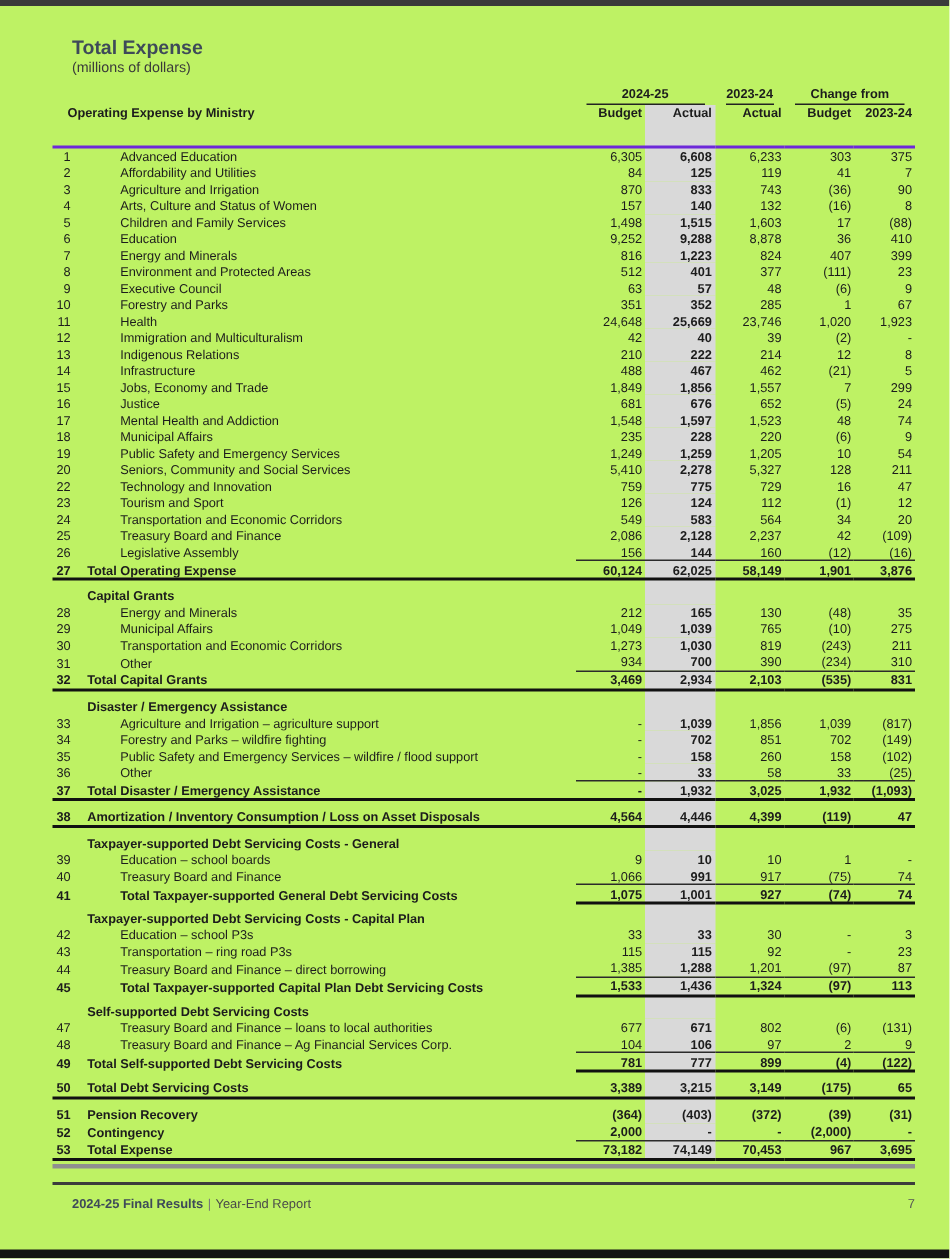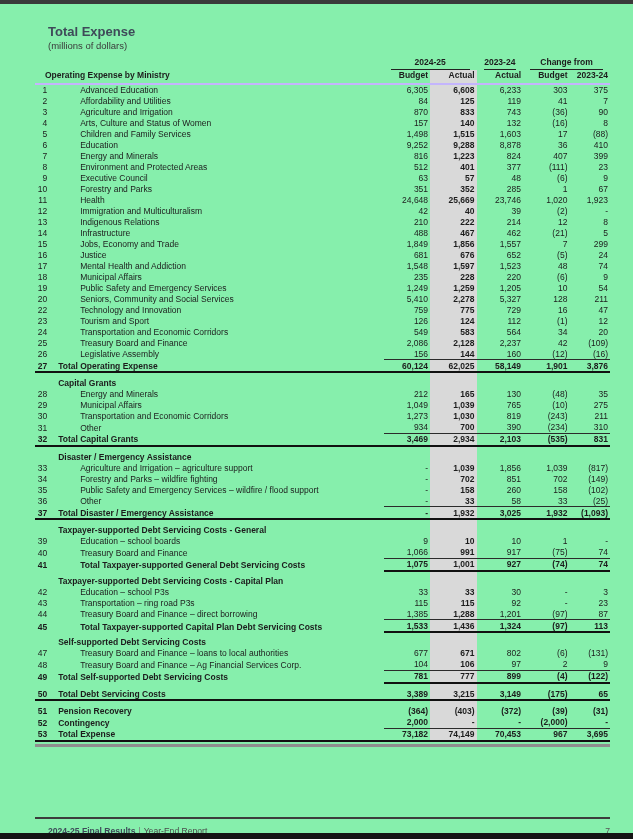--- a/index.html
+++ b/index.html
@@ -1,46 +1,46 @@
 <!DOCTYPE html>
 <html><head>
 <meta charset="utf-8">
 <style>
   html,body{margin:0;padding:0;background:#fff;}
   body{font-family:"Liberation Sans","DejaVu Sans",sans-serif;color:#1c1c1c;}
-  .page{position:relative;width:633px;height:839px;background:#86efac;overflow:hidden;}
+  .page{position:relative;width:633px;height:839px;background:#bef264;overflow:hidden;}
   .top-bar{position:absolute;top:0;left:0;right:0;height:4px;background:#3a3a3a;}
   .bottom-bar{position:absolute;bottom:0;left:0;right:0;height:6px;background:#141414;}
   .title{margin:24px 0 1px 48px;font-size:13px;font-weight:bold;color:#3e4a59;}
   .subtitle{margin:0 18px 6px 48px;font-size:9.5px;color:#3a3a3a;}
   table.exp{margin:4px 0 0 35px;border-collapse:collapse;width:575px;font-size:8.5px;line-height:10.2px;table-layout:fixed;}
   th,td{padding:0.4px 2px;vertical-align:bottom;}
   col.c-num{width:13px;} col.c-lbl{width:332px;}
   col.c-v{width:46px;} col.c-last{width:40px;}
   th{font-weight:bold;}
   .grp div{border-bottom:1px solid #222;text-align:center;padding-bottom:1px;margin:0 5px;}
-  tr.subhead th{border-bottom:2px solid #c4b5fd;text-align:right;padding-bottom:2px;}
+  tr.subhead th{border-bottom:2px solid #6d28d9;text-align:right;padding-bottom:16px;}
   tr.subhead th.ministry-h{text-align:left;padding-left:10px;}
   td.num{text-align:right;padding-right:1px;color:#1c1c1c;}
   td.lbl{text-align:left;overflow:hidden;white-space:nowrap;}
   td.v{text-align:right;}
   .shade{background:#d9d9d9;}
   td.act{font-weight:bold;margin-left:38px;}
   tr.item td.lbl{padding-left:32px;}
   tr.section td{font-weight:bold;} tr.section td.lbl{padding-left:10px;}
   tr.total td,tr.grand td,tr.subtotal td,tr.bold td{font-weight:bold;}
   tr.total td.lbl,tr.grand td.lbl,tr.subtotal td.lbl,tr.bold td.lbl{padding-left:10px;}
   tr.subtotal.ind td.lbl{padding-left:32px;margin-top:16px;}
   tr.lb td.v{border-bottom:1px solid #2b2b2b;}
   tr.subtotal td.v{border-bottom:2px solid #111;}
   tr.total td{border-bottom:2px solid #111;}
   tr.grand td{border-bottom:2.5px solid #111;}
   tr.gap td{padding-top:5px;}
   .end-rule{width:575px;margin:2px 0 0 35px;height:3px;background:#8f8f8f;}
-  .footer{position:absolute;left:35px;right:23px;bottom:3px;border-top:2px solid #3c3c3c;padding-top:7px;font-size:8.6px;color:#4a4a4a;}
+  .footer{position:absolute;left:35px;right:23px;bottom:32px;border-top:2px solid #3c3c3c;padding-top:7px;font-size:8.6px;color:#4a4a4a;}
   .footer .f-left{padding-left:13px;}
   .footer .f-bold{font-weight:bold;color:#3e4a59;}
   .footer .f-sep{margin:0 3px;color:#777;}
   .footer .f-page{float:right;color:#555;}
 </style>
 </head>
 <body>
 
 <div class="page">
   <div class="top-bar"></div>
@@ -416,20 +416,29 @@
         </tr>
         <tr class="total">
           <td class="num">37</td>
           <td class="lbl">Total Disaster / Emergency Assistance</td>
           <td class="v">-</td>
           <td class="v shade act">1,932</td>
           <td class="v">3,025</td>
           <td class="v">1,932</td>
           <td class="v">(1,093)</td>
         </tr>
+        <tr class="total gap">
+          <td class="num">38</td>
+          <td class="lbl">Amortization / Inventory Consumption / Loss on Asset Disposals</td>
+          <td class="v">4,564</td>
+          <td class="v shade act">4,446</td>
+          <td class="v">4,399</td>
+          <td class="v">(119)</td>
+          <td class="v">47</td>
+        </tr>
         <tr class="section gap">
           <td class="num"></td>
           <td class="lbl">Taxpayer-supported Debt Servicing Costs - General</td>
           <td class="v"></td>
           <td class="v shade act"></td>
           <td class="v"></td>
           <td class="v"></td>
           <td class="v"></td>
         </tr>
         <tr class="item">

